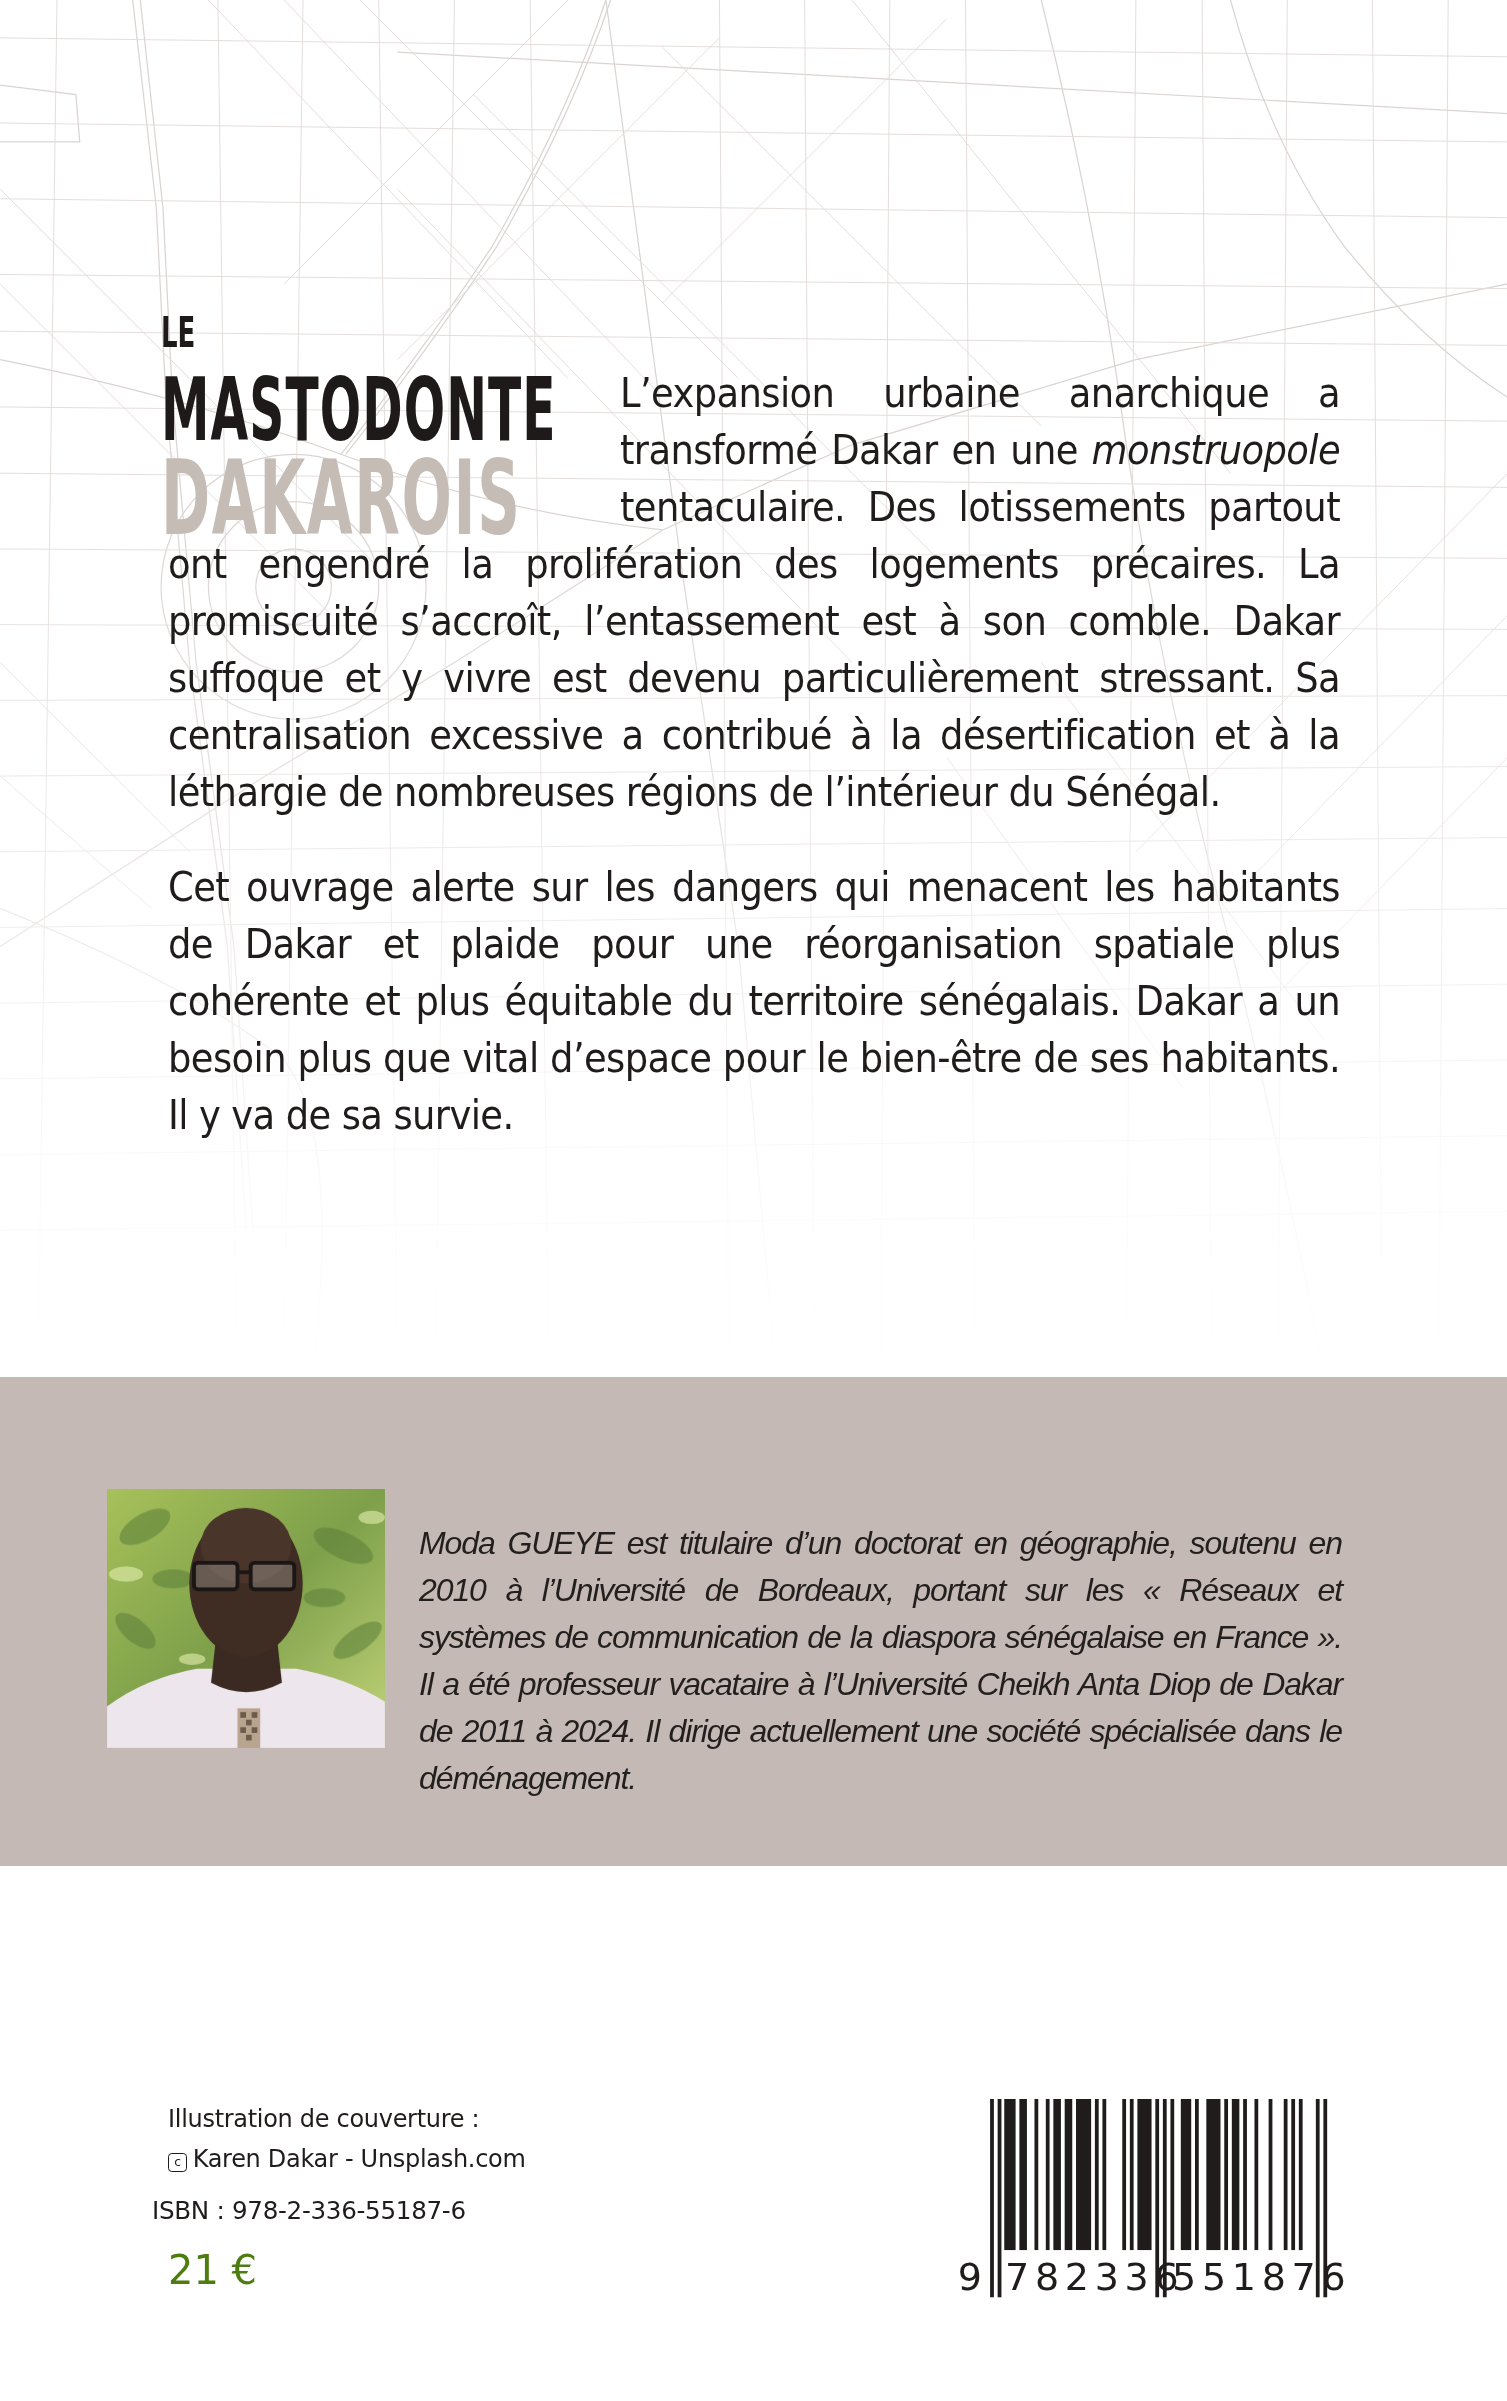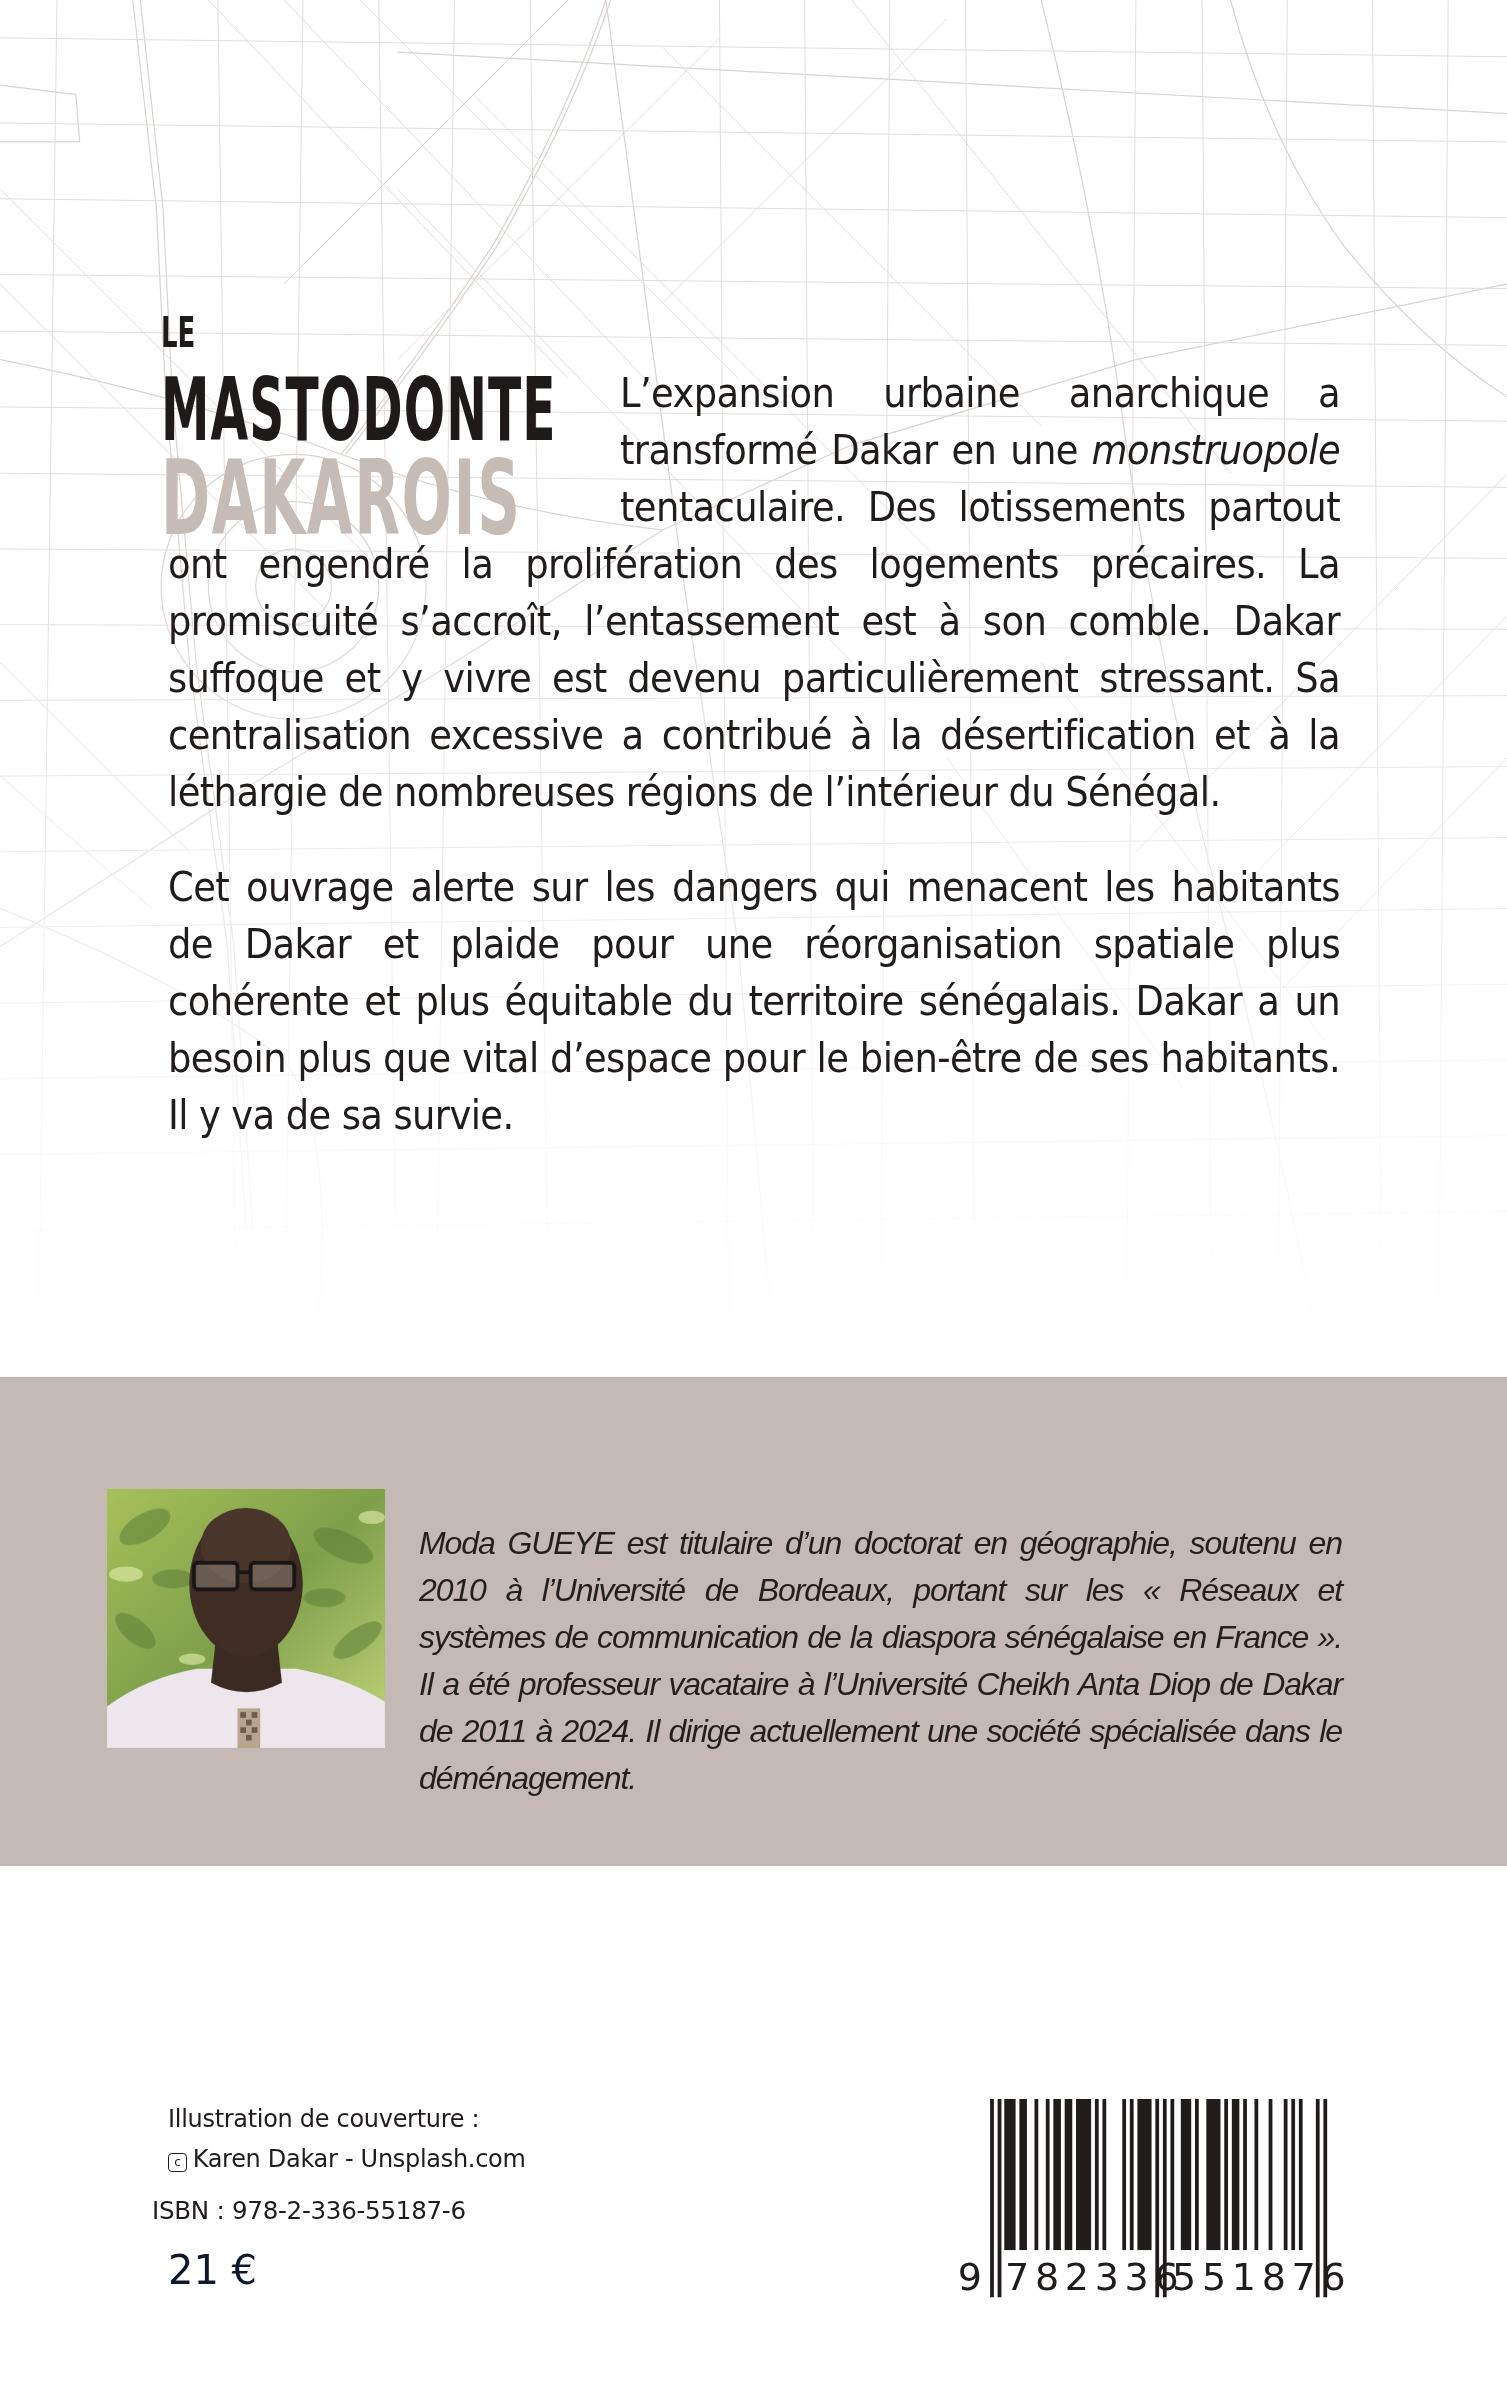--- a/index.html
+++ b/index.html
@@ -177,21 +177,21 @@
       color: #1f1c1b;
       letter-spacing: -0.3px;
       white-space: nowrap;
     }
     .price {
       position: absolute;
       left: 168px;
       top: 2247px;
       font-family: "DejaVu Sans", sans-serif;
       font-size: 40px;
-      color: #0f172a;
+      color: #4d7c0f;
       white-space: nowrap;
     }
 
     
     .barcode {
       position: absolute;
       left: 954px;
       top: 2099px;
       width: 397px;
       height: 203px;

